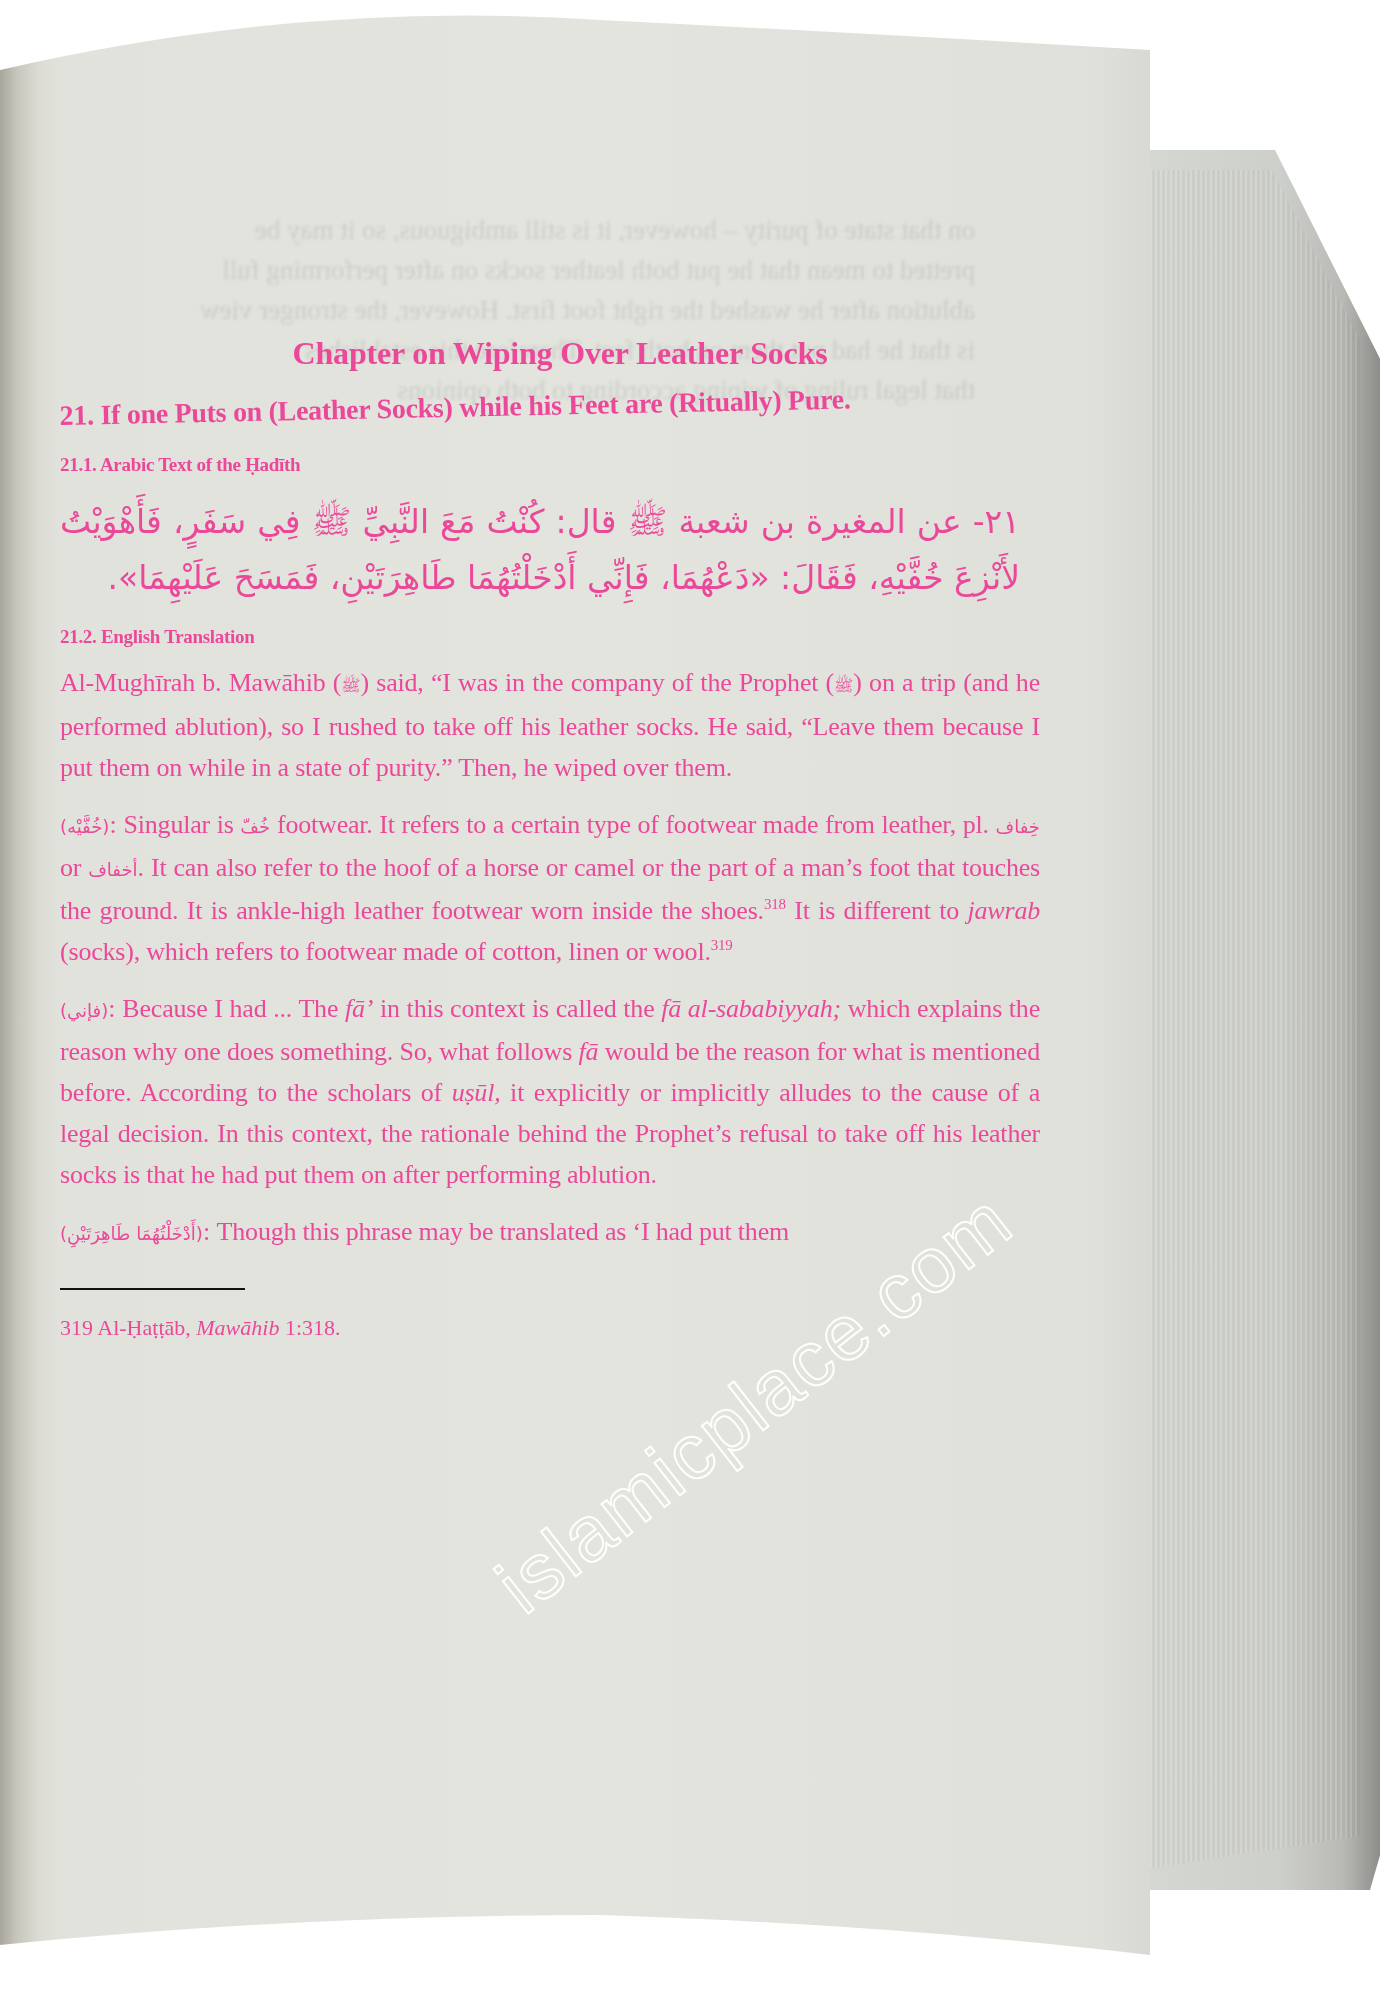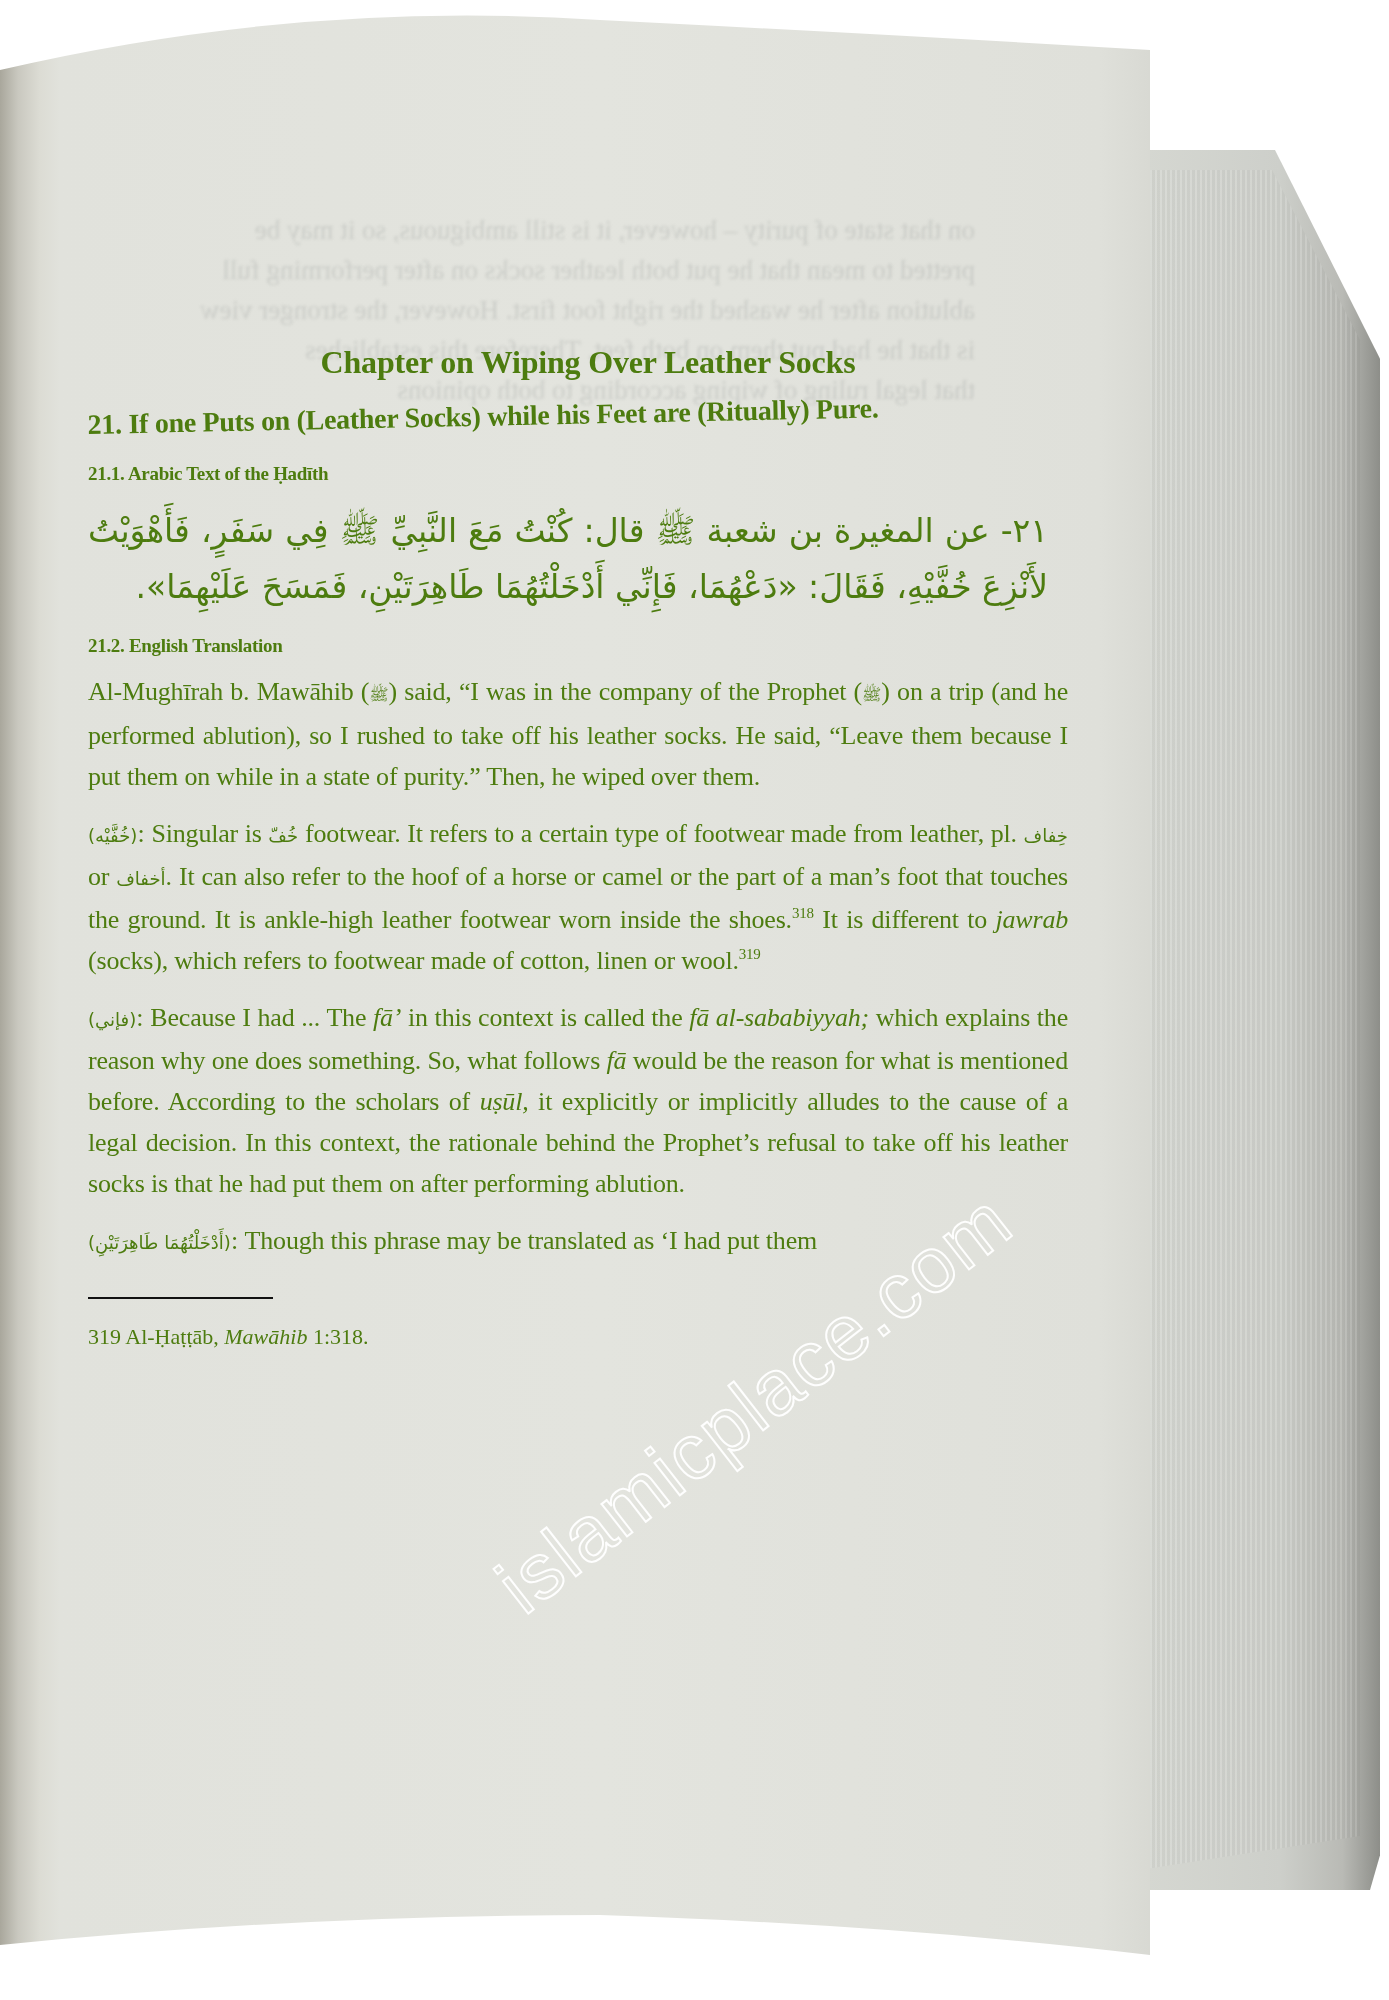--- a/index.html
+++ b/index.html
@@ -56,25 +56,24 @@
       font-size: 27px;
       line-height: 40px;
       transform: scaleX(-1);
       filter: blur(1.4px);
       white-space: nowrap;
       overflow: hidden;
     }
     .content {
       position: absolute;
       left: 60px;
-      top: 344px;
+      top: 335px;
       width: 980px;
-      color: #4d7c0f;
+      color: #ec4899;
       font-family: "Liberation Serif", serif;
-      margin-left: 28px;
     }
     .chapter-title {
       text-align: center;
       font-weight: bold;
       font-size: 32px;
       margin: 0 0 28px 0;
       padding-left: 20px;
       letter-spacing: -0.2px;
     }
     .section-title {

